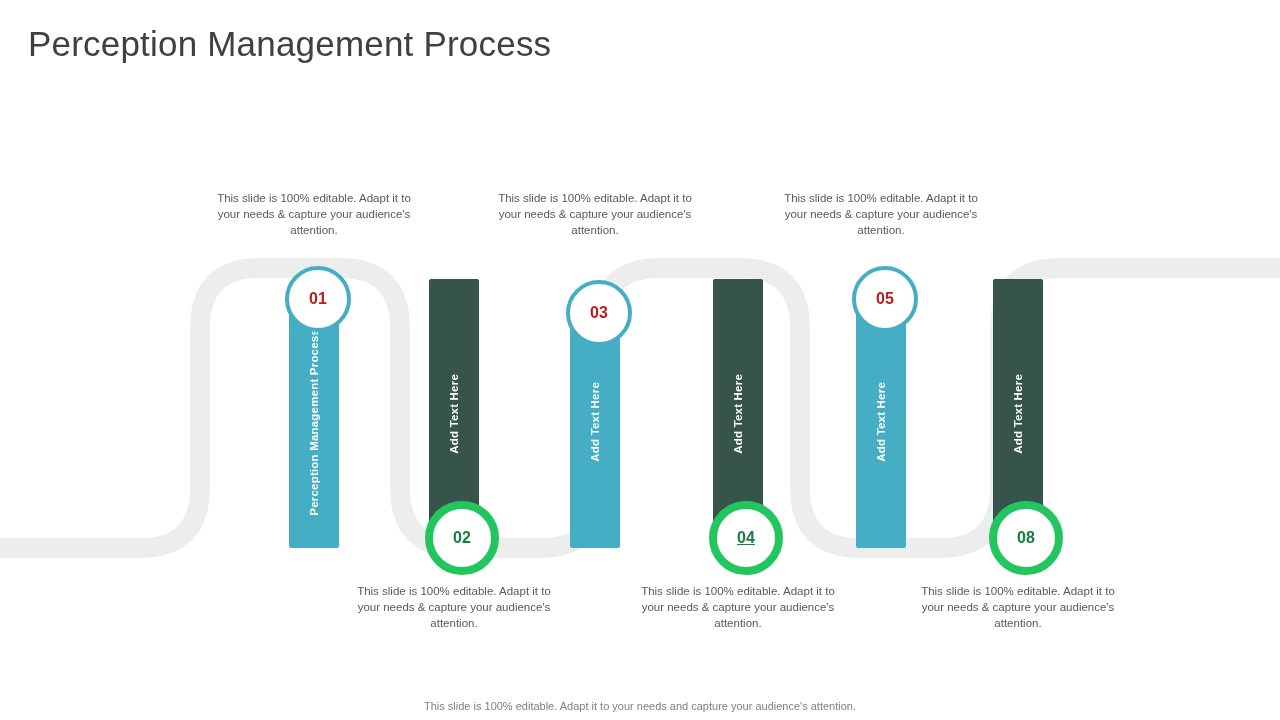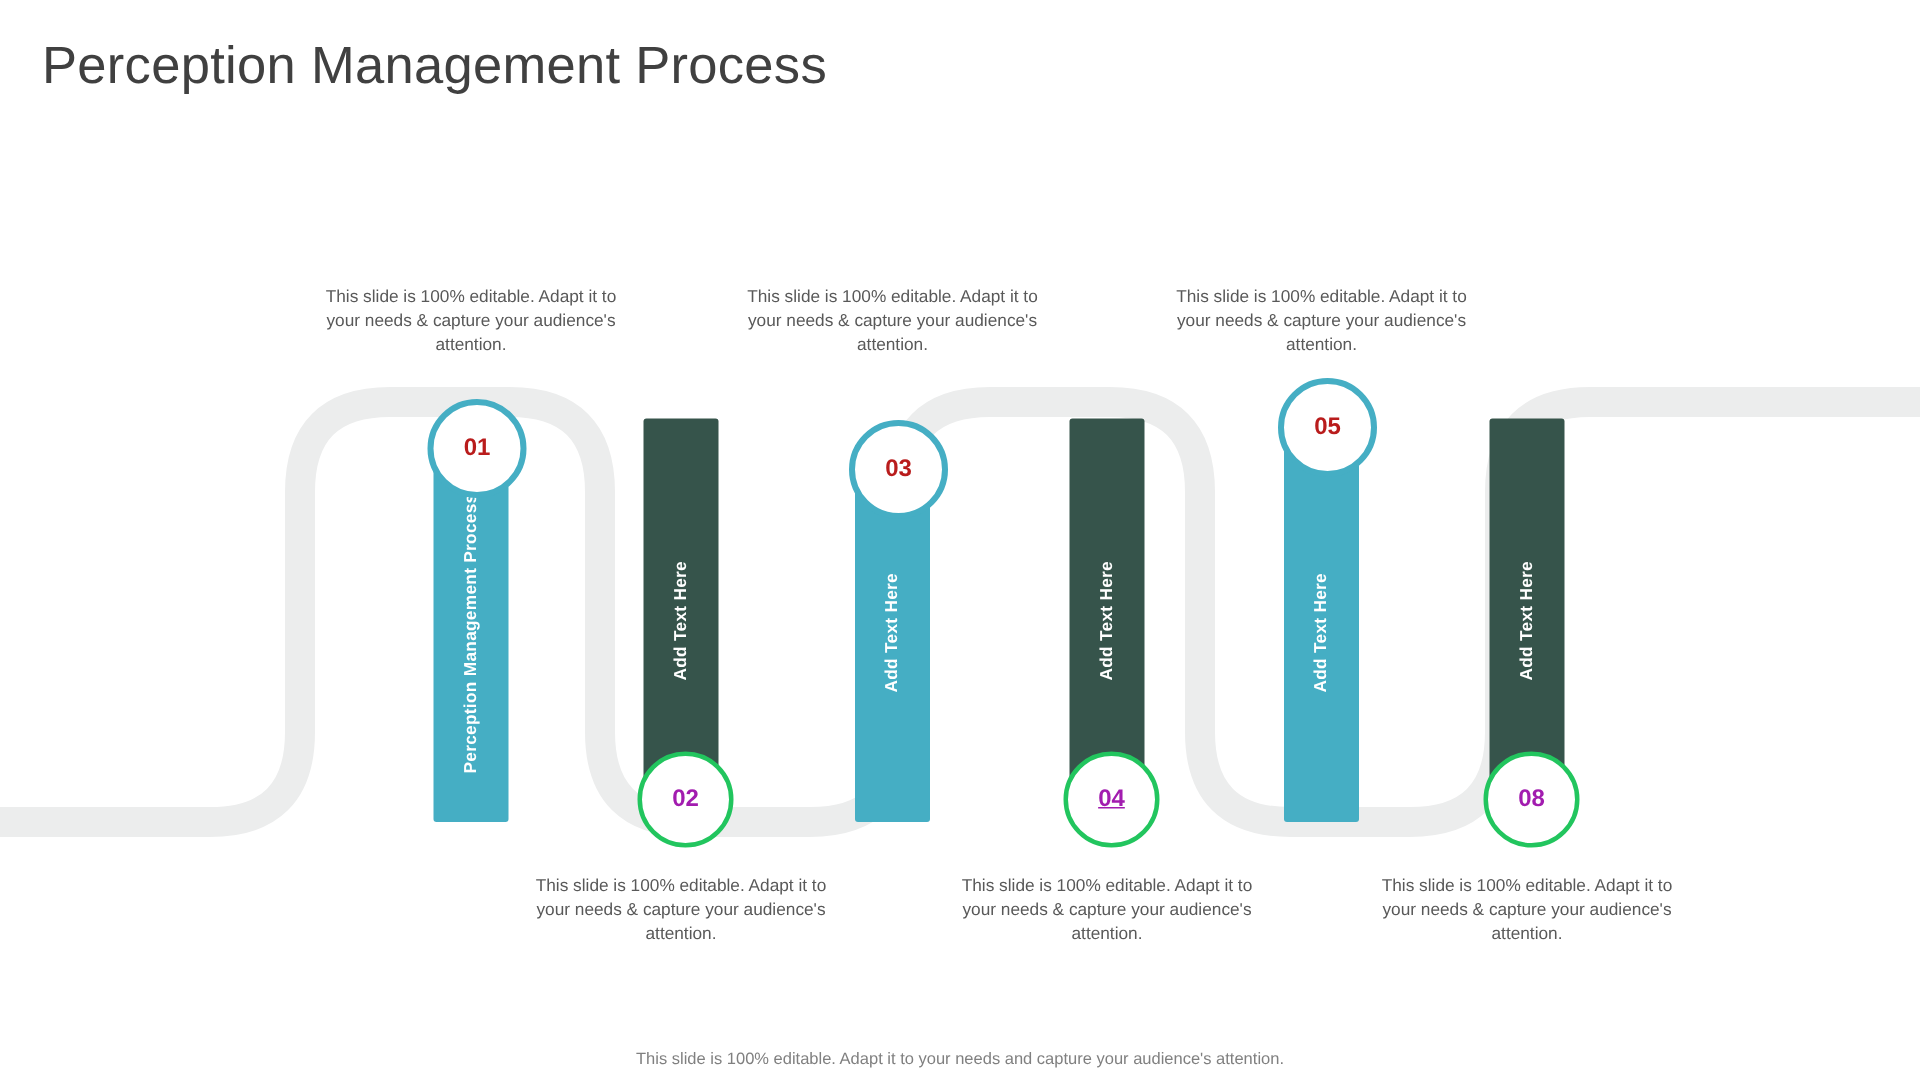--- a/index.html
+++ b/index.html
@@ -93,22 +93,22 @@
     justify-content: center;
     font-size: 16px;
     font-weight: bold;
     left: 71px;
   }
   .circle-teal {
     border: 4px solid #45aec4;
     color: #b91c1c;
   }
   .circle-dark {
-    border: 3px solid #22c55e;
-    color: #a21caf;
+    border: 8px solid #22c55e;
+    color: #15803d;
   }
 
   
   .desc {
     position: absolute;
     width: 210px;
     left: -5px;
     font-size: 11.5px;
     line-height: 16px;
     color: #595959;
@@ -178,21 +178,21 @@
       <div class="desc" style="top:403px;">This slide is 100% editable. Adapt it to your needs &amp; capture your audience's attention.</div>
     </div>
 
     <div class="col" style="left:781px; top:0;">
       <div class="desc" style="top:10px;">This slide is 100% editable. Adapt it to your needs &amp; capture your audience's attention.</div>
       <div class="bar bar-teal" style="top:116px; height:252px;"></div>
       <div class="bar-label-wrap" style="top:116px; height:252px;">
         <div class="vtext">Add
 Text Here</div>
       </div>
-      <div class="circle circle-teal" style="top:72px;">05</div>
+      <div class="circle circle-teal" style="top:86px;">05</div>
     </div>
 
     <div class="col" style="left:918px; top:0;">
       <div class="bar bar-dark" style="top:99px; height:270px;"></div>
       <div class="bar-label-wrap" style="top:99px; height:270px;">
         <div class="vtext">Add
 Text Here</div>
       </div>
       <div class="circle circle-dark" style="top:321px;">08</div>
       <div class="desc" style="top:403px;">This slide is 100% editable. Adapt it to your needs &amp; capture your audience's attention.</div>

